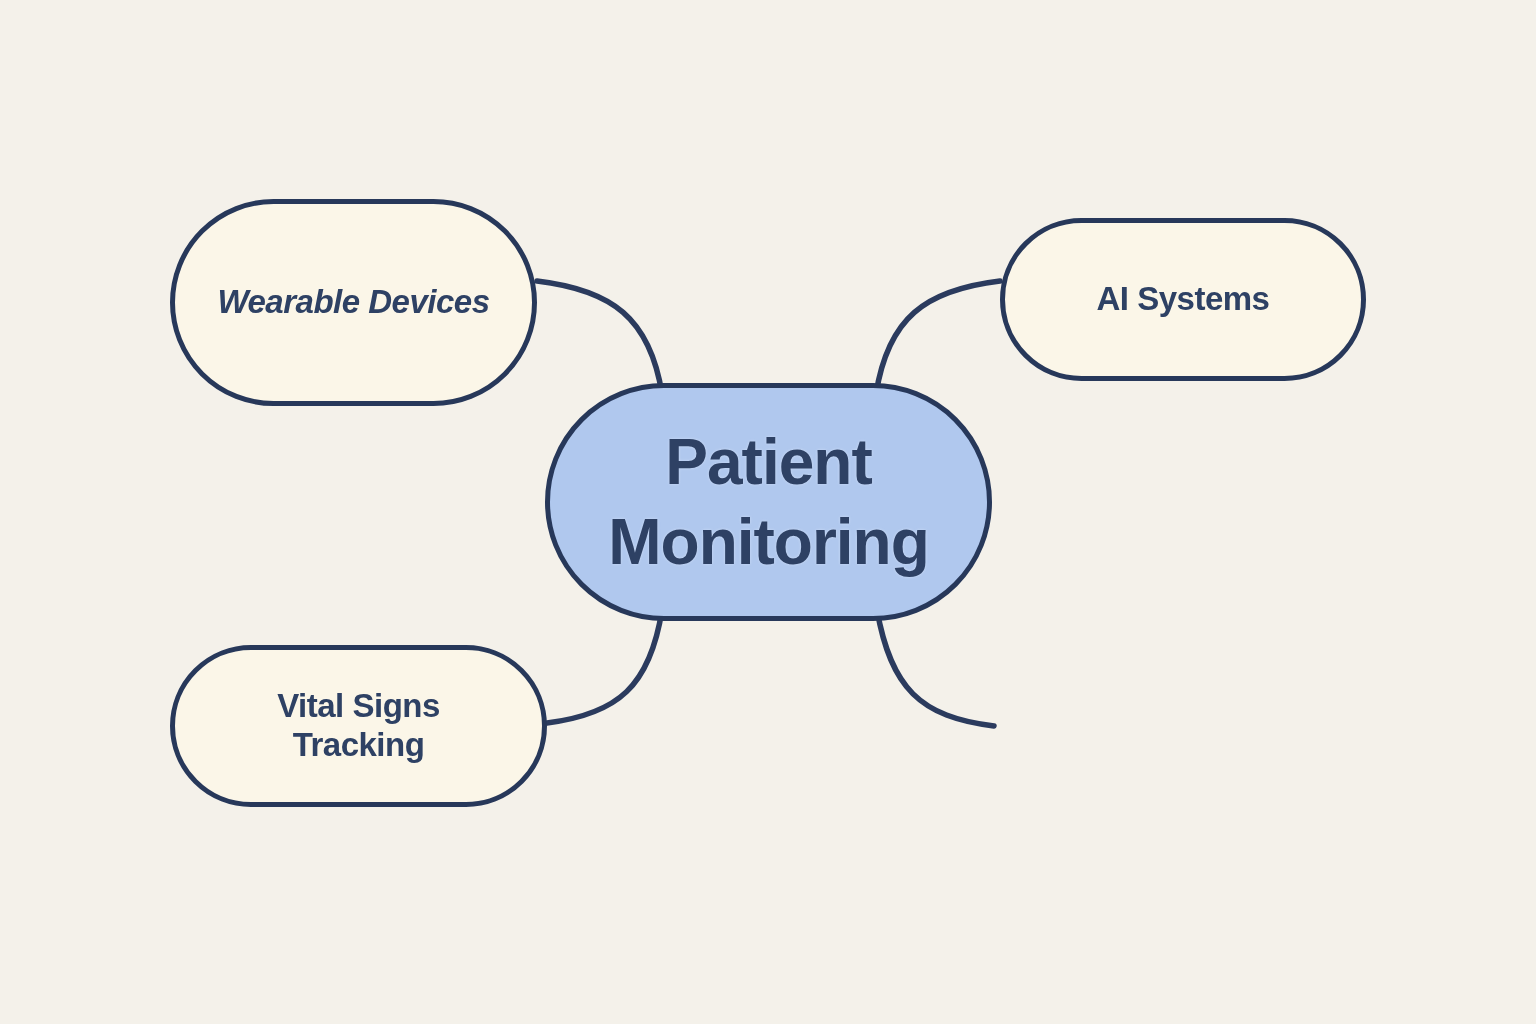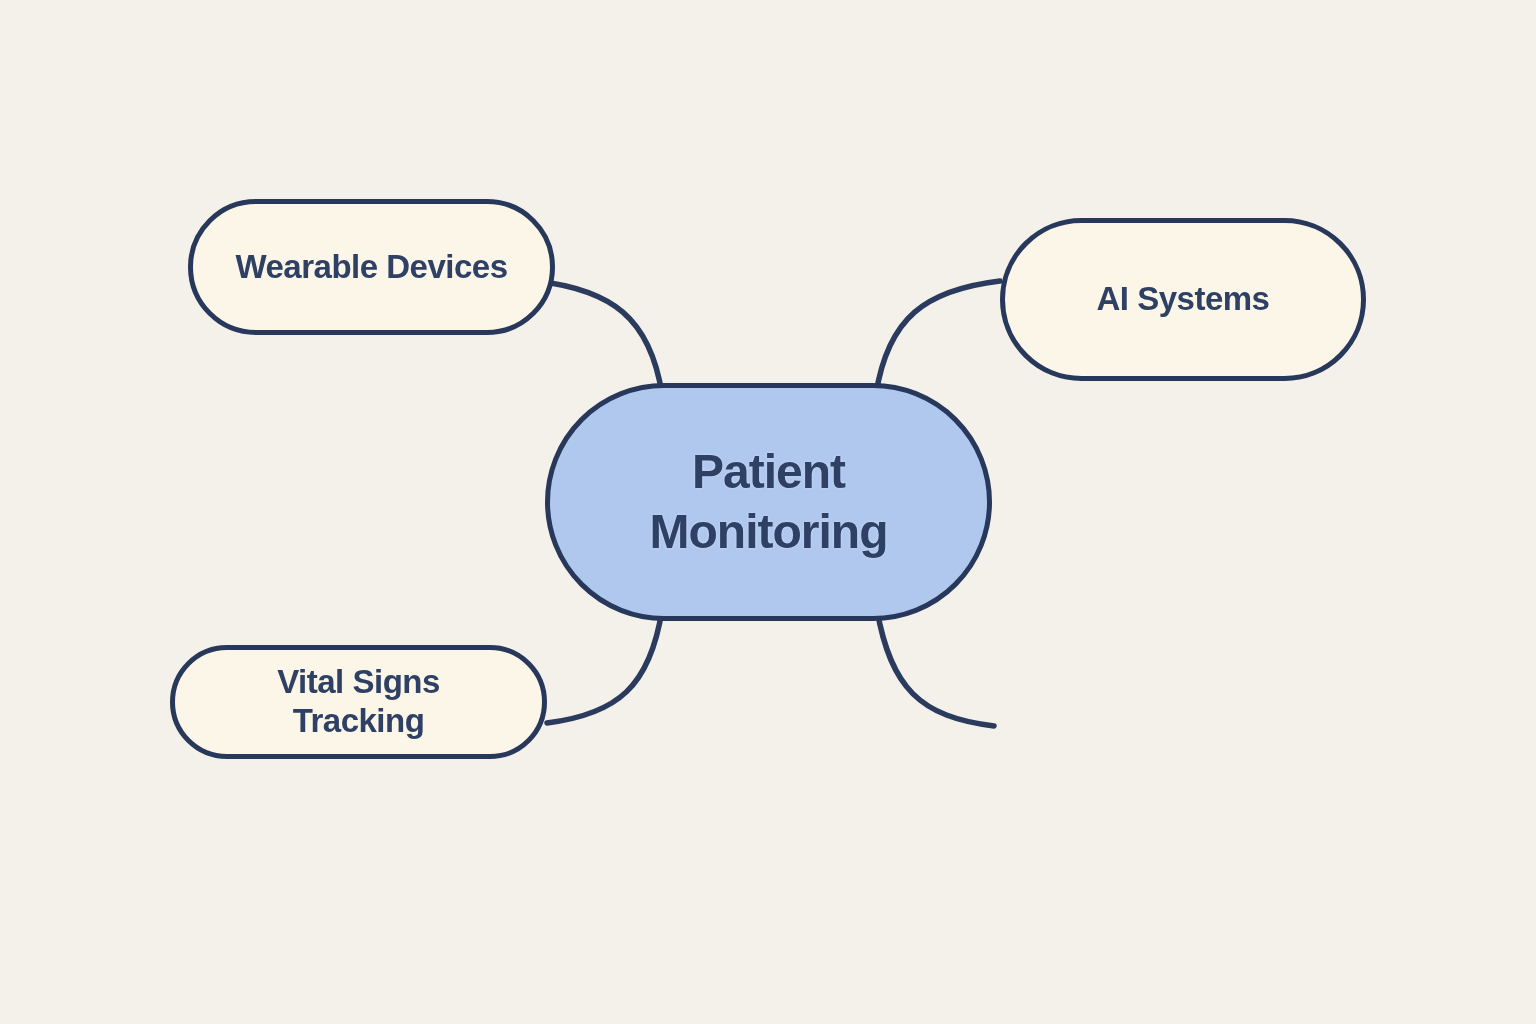--- a/index.html
+++ b/index.html
@@ -47,30 +47,30 @@
   .node.satellite {
     background: #fbf6e8;
   }
   .node.satellite .label {
     font-size: 33px;
   }
   .node.center {
     background: #b0c8ee;
   }
   .node.center .label {
-    font-size: 48px;
+    font-size: 64px;
     letter-spacing: -1px;
     line-height: 1.25;
     text-shadow: 0 0 3px rgba(214, 228, 250, 0.8);
   }
   
   #node-center            { left: 545px; top: 383px; width: 447px; height: 238px; }
-  #node-wearable-devices  { left: 188px; top: 199px; width: 367px; height: 136px; }
+  #node-wearable-devices  { left: 170px; top: 199px; width: 367px; height: 207px; font-style: italic; }
   #node-ai-systems        { left: 1000px; top: 198px; width: 366px; height: 163px; margin-top: 20px; }
-  #node-vital-signs       { left: 170px; top: 645px; width: 377px; height: 114px; justify-content: center; }
+  #node-vital-signs       { left: 170px; top: 645px; width: 377px; height: 162px; justify-content: center; }
   #node-alert-notifications { left: 995px; top: 645px; width: 373px; height: 161px; }
 </style>
 </head>
 <body>
 
 <div class="stage">
 
   <svg class="connector-layer" viewBox="0 0 1536 1024" xmlns="http://www.w3.org/2000/svg">
     <path d="M 537 281 C 612 290 650 318 662 394"></path>
     <path d="M 1000 281 C 925 290 888 318 876 394"></path>

